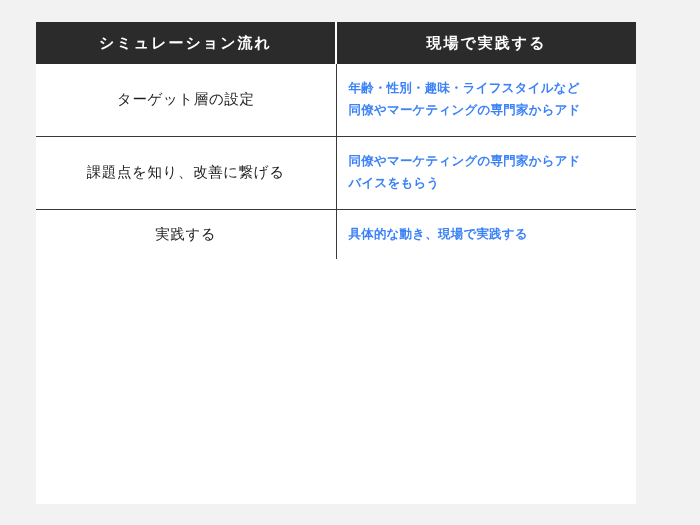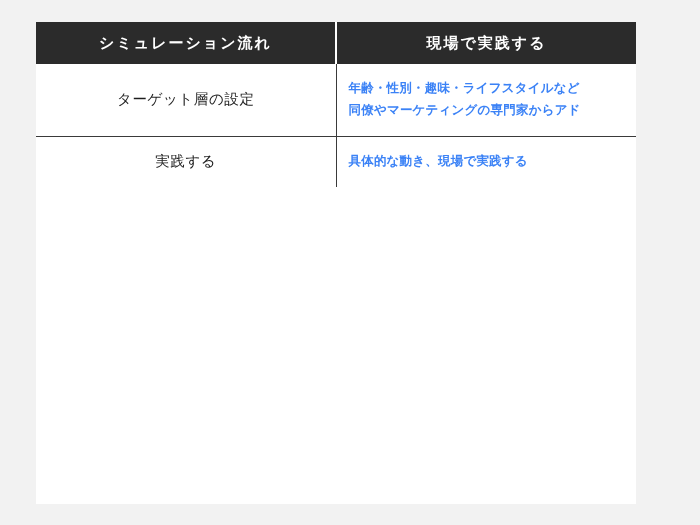--- a/index.html
+++ b/index.html
@@ -126,20 +126,29 @@
           <td class="cell-step">
             <span class="line">ターゲット層の設定</span>
           </td>
           <td class="cell-detail">
             <span class="line">年齢・性別・趣味・ライフスタイルなど</span>
             <span class="line">同僚やマーケティングの専門家からアド</span>
           </td>
         </tr>
         <tr>
           <td class="cell-step">
+            <span class="line">課題点を知り、改善に繋げる</span>
+          </td>
+          <td class="cell-detail">
+            <span class="line">同僚やマーケティングの専門家からアド</span>
+            <span class="line">バイスをもらう</span>
+          </td>
+        </tr>
+        <tr>
+          <td class="cell-step">
             <span class="line">実践する</span>
           </td>
           <td class="cell-detail">
             <span class="line">具体的な動き、現場で実践する</span>
           </td>
         </tr>
       </tbody>
     </table>
   </div>
 </div>

